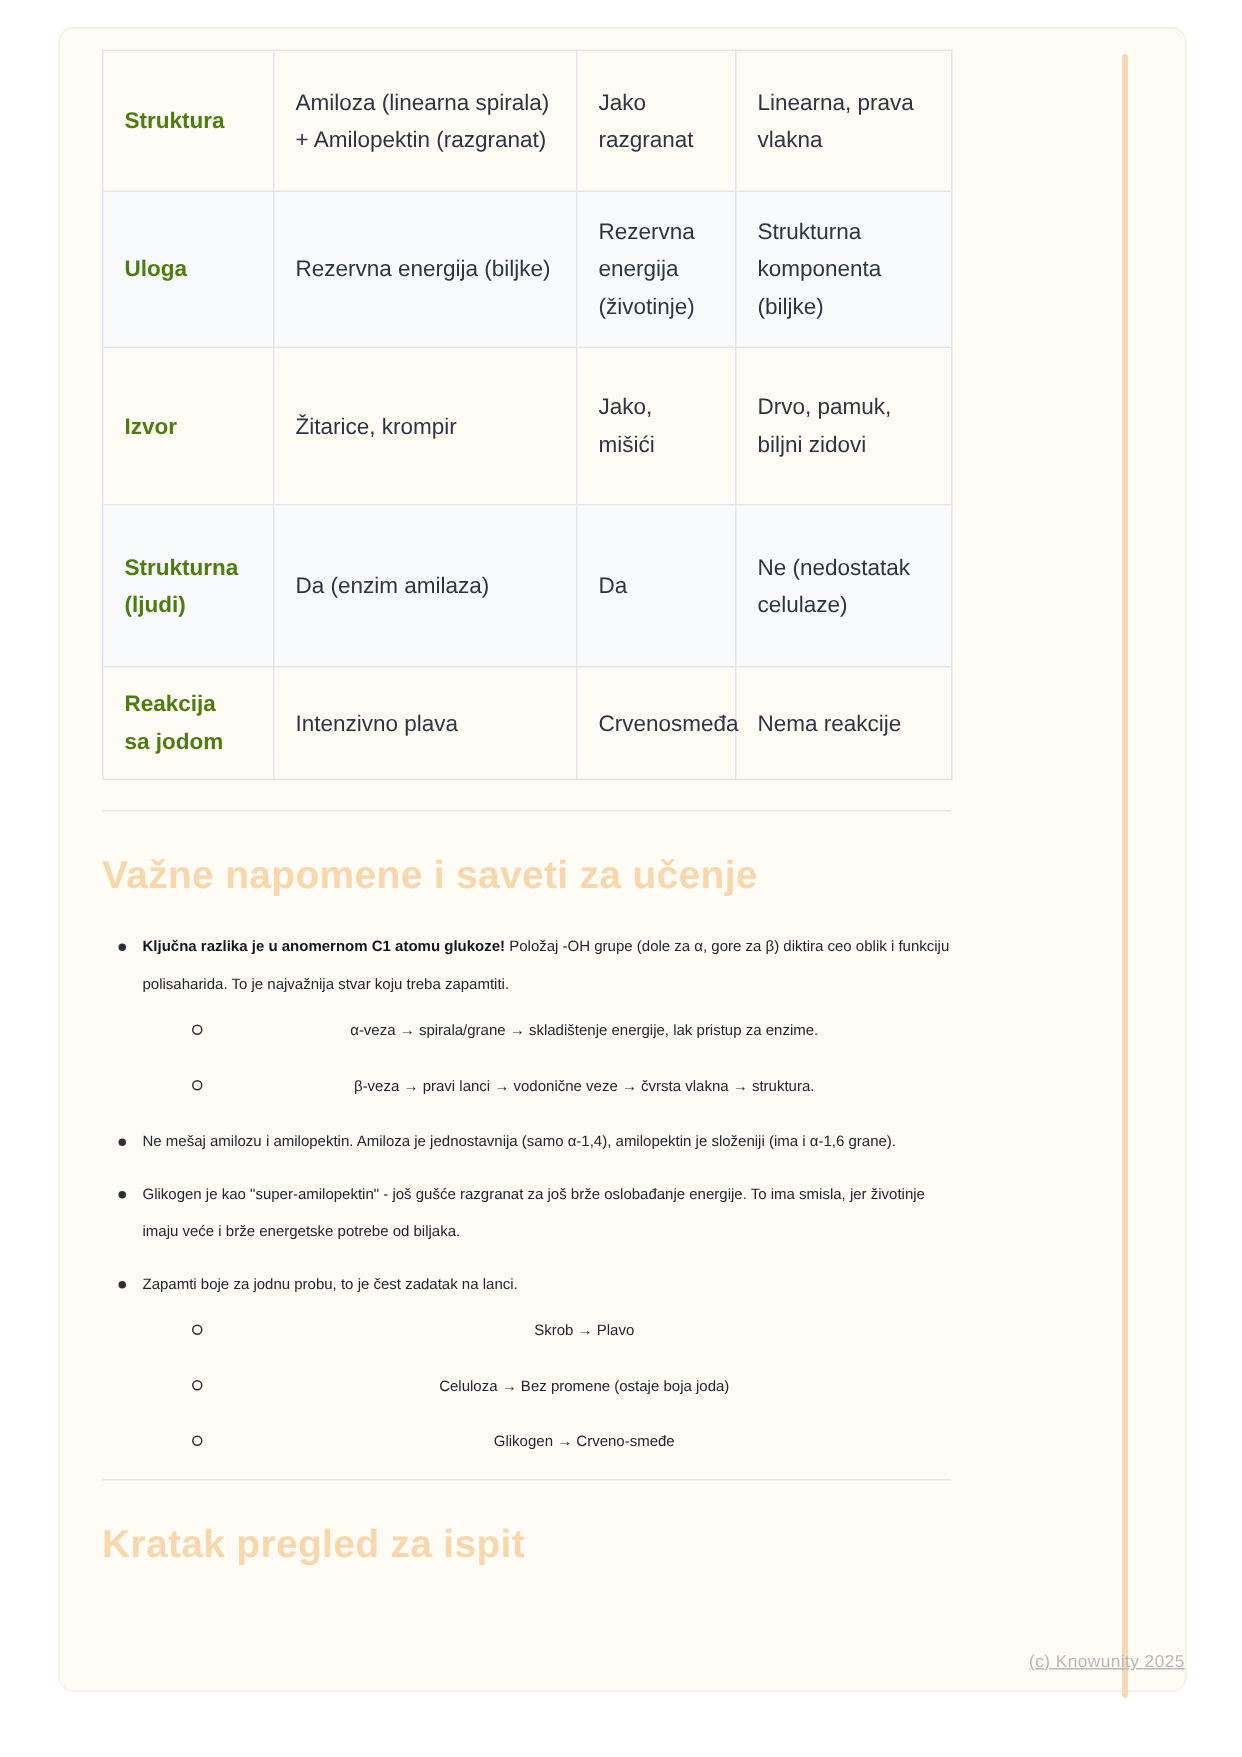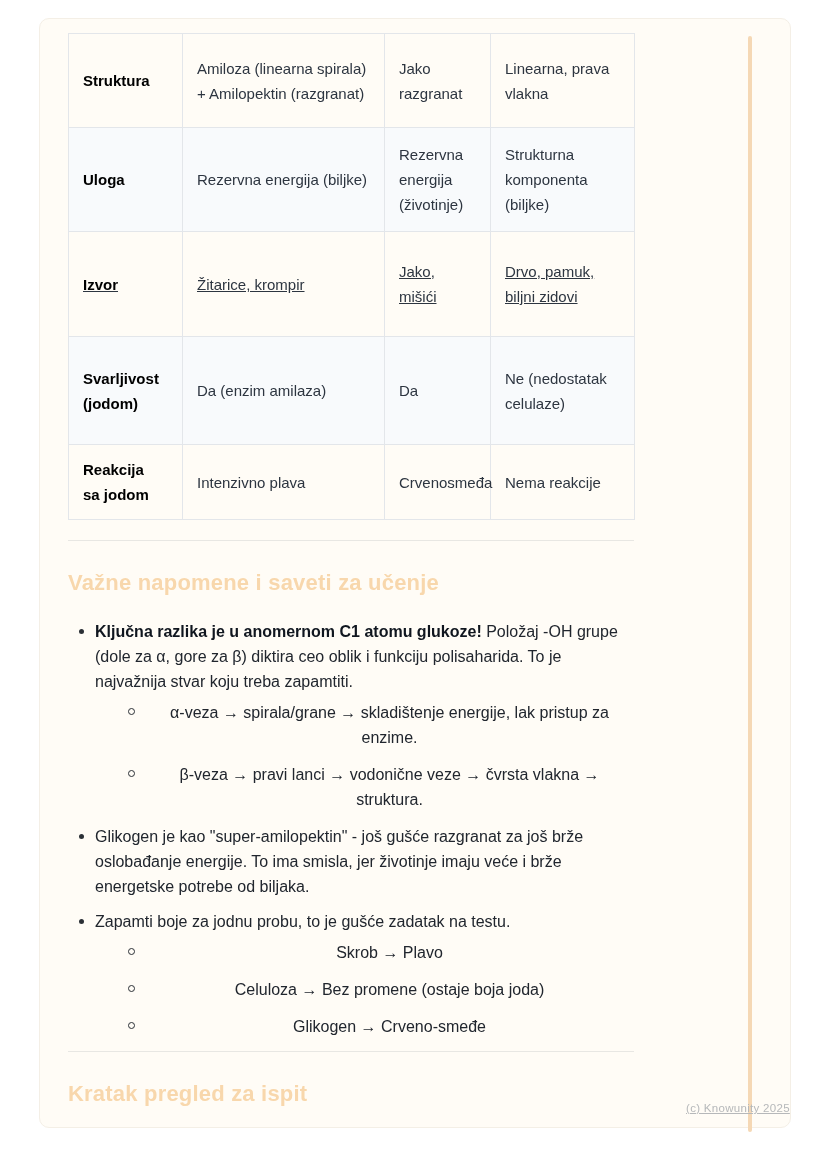--- a/index.html
+++ b/index.html
@@ -21,33 +21,33 @@
     font-size:15px;line-height:25px;color:#2d3540;
   }
   table.cmp col.c0{width:114px;}
   table.cmp col.c1{width:202px;}
   table.cmp col.c2{width:106px;}
   table.cmp col.c3{width:144px;}
   table.cmp td{
     border:1px solid #e3e6ea;vertical-align:middle;
     padding:12px 14px;box-sizing:border-box;background:transparent;
   }
-  table.cmp td.lbl{font-weight:700;color:#000000;padding-right:18px;}
+  table.cmp td.lbl{font-weight:700;color:#4d7c0f;padding-right:18px;}
   table.cmp tr.alt td{background:#f8fafc;}
-  tr.r0{height:94px;} tr.r1{height:104px;} tr.r2{height:105px;text-decoration:underline;}
+  tr.r0{height:94px;} tr.r1{height:104px;} tr.r2{height:105px;}
   tr.r3{height:108px;} tr.r4{height:62px;}
   
   .divider{height:1px;background:#e8e7e3;margin-top:20px;}
   h2.peach{
-    margin:26px 0 0 0;font-size:22px;line-height:32px;font-weight:700;
+    margin:26px 0 0 0;font-size:26px;line-height:32px;font-weight:700;
     color:#f8d7ac;letter-spacing:0.2px;
   }
   
   ul.notes{list-style:none;margin:20px 0 0 0;padding:0;
-    font-size:16px;line-height:25px;color:#21262e;}
+    font-size:10px;line-height:25px;color:#21262e;}
   ul.notes>li{position:relative;padding-left:27px;margin-bottom:10px;}
   ul.notes>li::before{
     content:"";position:absolute;left:11px;top:10px;width:5px;height:5px;
     border-radius:50%;background:#2b3036;
   }
   ul.notes b{font-weight:700;color:#10161f;}
   ul.sub{list-style:none;margin:6px 0 0 0;padding:0;text-align:center;}
   ul.sub>li{position:relative;padding-left:50px;margin-bottom:12px;}
   ul.sub>li::before{
     content:"";position:absolute;left:33px;top:8px;width:5px;height:5px;
@@ -90,21 +90,21 @@
           <td>Rezervna energija (životinje)</td>
           <td>Strukturna komponenta (biljke)</td>
         </tr>
         <tr class="r2">
           <td class="lbl">Izvor</td>
           <td>Žitarice, krompir</td>
           <td>Jako, mišići</td>
           <td>Drvo, pamuk, biljni zidovi</td>
         </tr>
         <tr class="r3 alt">
-          <td class="lbl">Svarljivost (jodom)</td>
+          <td class="lbl">Strukturna (ljudi)</td>
           <td>Da (enzim amilaza)</td>
           <td>Da</td>
           <td>Ne (nedostatak celulaze)</td>
         </tr>
         <tr class="r4">
           <td class="lbl">Reakcija sa jodom</td>
           <td>Intenzivno plava</td>
           <td>Crvenosmeđa</td>
           <td>Nema reakcije</td>
         </tr>
@@ -117,24 +117,27 @@
 
     <ul class="notes">
       <li>
         <b>Ključna razlika je u anomernom C1 atomu glukoze!</b><span> Položaj -OH grupe (dole za α, gore za β) diktira ceo oblik i funkciju polisaharida. To je najvažnija stvar koju treba zapamtiti.</span>
         <ul class="sub">
           <li>α-veza → spirala/grane → skladištenje energije, lak pristup za enzime.</li>
           <li>β-veza → pravi lanci → vodonične veze → čvrsta vlakna → struktura.</li>
         </ul>
       </li>
       <li>
+        <span>Ne mešaj amilozu i amilopektin. Amiloza je jednostavnija (samo α-1,4), amilopektin je složeniji (ima i α-1,6 grane).</span>
+      </li>
+      <li>
         <span>Glikogen je kao "super-amilopektin" - još gušće razgranat za još brže oslobađanje energije. To ima smisla, jer životinje imaju veće i brže energetske potrebe od biljaka.</span>
       </li>
       <li>
-        <span>Zapamti boje za jodnu probu, to je gušće zadatak na testu.</span>
+        <span>Zapamti boje za jodnu probu, to je čest zadatak na lanci.</span>
         <ul class="sub">
           <li>Skrob → Plavo</li>
           <li>Celuloza → Bez promene (ostaje boja joda)</li>
           <li>Glikogen → Crveno-smeđe</li>
         </ul>
       </li>
     </ul>
 
     <div class="divider2"></div>
 

